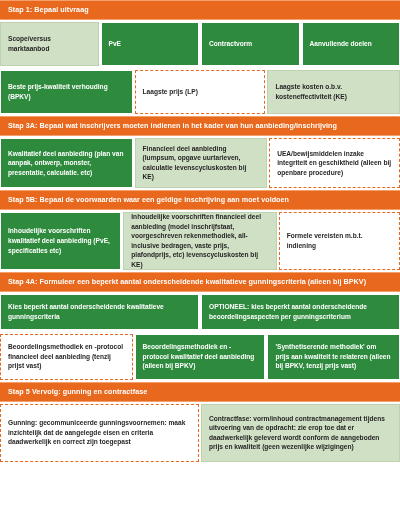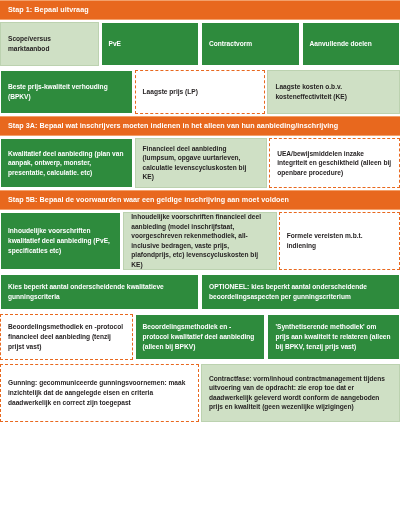--- a/index.html
+++ b/index.html
@@ -88,21 +88,21 @@
       <div class="box solid" style="flex: 134 1 0px;">
         <span>Beste prijs-kwaliteit verhouding (BPKV)</span>
       </div>
       <div class="box dashed" style="flex: 132 1 0px;">
         <span>Laagste prijs (LP)</span>
       </div>
       <div class="box light" style="flex: 134 1 0px;">
         <span>Laagste kosten o.b.v. kosteneffectiviteit (KE)</span>
       </div>
     </div>
-    <div class="step-bar">Stap 3A: Bepaal wat inschrijvers moeten indienen in het alleen van hun aanbieding/inschrijving</div>
+    <div class="step-bar">Stap 3A: Bepaal wat inschrijvers moeten indienen in het kader van hun aanbieding/inschrijving</div>
     <div class="row" style="height: 54px;">
       <div class="box solid" style="flex: 134 1 0px;">
         <span>Kwalitatief deel aanbieding (plan van aanpak, ontwerp, monster, presentatie, calculatie. etc)</span>
       </div>
       <div class="box light" style="flex: 134 1 0px;">
         <span>Financieel deel aanbieding (lumpsum, opgave uurtarieven, calculatie levenscycluskosten bij KE)</span>
       </div>
       <div class="box dashed" style="flex: 132 1 0px;">
         <span>UEA/bewijsmiddelen inzake integriteit en geschiktheid (alleen bij openbare procedure)</span>
       </div>
@@ -112,39 +112,41 @@
       <div class="box solid" style="flex: 121 1 0px;">
         <span>Inhoudelijke voorschriften kwalitatief deel aanbieding (PvE, specificaties etc)</span>
       </div>
       <div class="box light" style="flex: 158 1 0px;">
         <span>Inhoudelijke voorschriften financieel deel aanbieding (model inschrijfstaat, voorgeschreven rekenmethodiek, all-inclusive bedragen, vaste prijs, plafondprijs, etc) levenscycluskosten bij KE)</span>
       </div>
       <div class="box dashed" style="flex: 121 1 0px;">
         <span>Formele vereisten m.b.t. indiening</span>
       </div>
     </div>
+    <div class="step-bar">Stap 4A: Formuleer een beperkt aantal onderscheidende kwalitatieve gunningscriteria (alleen bij BPKV)</div>
     <div class="row" style="height: 40px;">
       <div class="box solid" style="flex: 200 1 0px;">
         <span>Kies beperkt aantal onderscheidende kwalitatieve gunningscriteria</span>
       </div>
       <div class="box solid" style="flex: 200 1 0px;">
         <span>OPTIONEEL: kies beperkt aantal onderscheidende beoordelingsaspecten per gunningscriterium</span>
       </div>
     </div>
     <div class="row" style="height: 50px;">
       <div class="box dashed" style="flex: 134 1 0px;">
         <span>Beoordelingsmethodiek en -protocol financieel deel aanbieding (tenzij prijst vast)</span>
       </div>
       <div class="box solid" style="flex: 132 1 0px;">
         <span>Beoordelingsmethodiek en -protocol kwalitatief deel aanbieding (alleen bij BPKV)</span>
       </div>
       <div class="box solid" style="flex: 134 1 0px;">
         <span>'Synthetiserende methodiek' om prijs aan kwaliteit te relateren (alleen bij BPKV, tenzij prijs vast)</span>
       </div>
     </div>
+    <div class="step-bar">Stap 5 Vervolg: gunning en contractfase</div>
     <div class="row" style="height: 62px;">
       <div class="box dashed" style="flex: 200 1 0px;">
         <span>Gunning: gecommuniceerde gunningsvoornemen: maak inzichtelijk dat de aangelegde eisen en criteria daadwerkelijk en correct zijn toegepast</span>
       </div>
       <div class="box light" style="flex: 200 1 0px;">
         <span>Contractfase: vorm/inhoud contractmanagement tijdens uitvoering van de opdracht: zie erop toe dat er daadwerkelijk geleverd wordt conform de aangeboden prijs en kwaliteit (geen wezenlijke wijzigingen)</span>
       </div>
     </div>
   </div>
 

